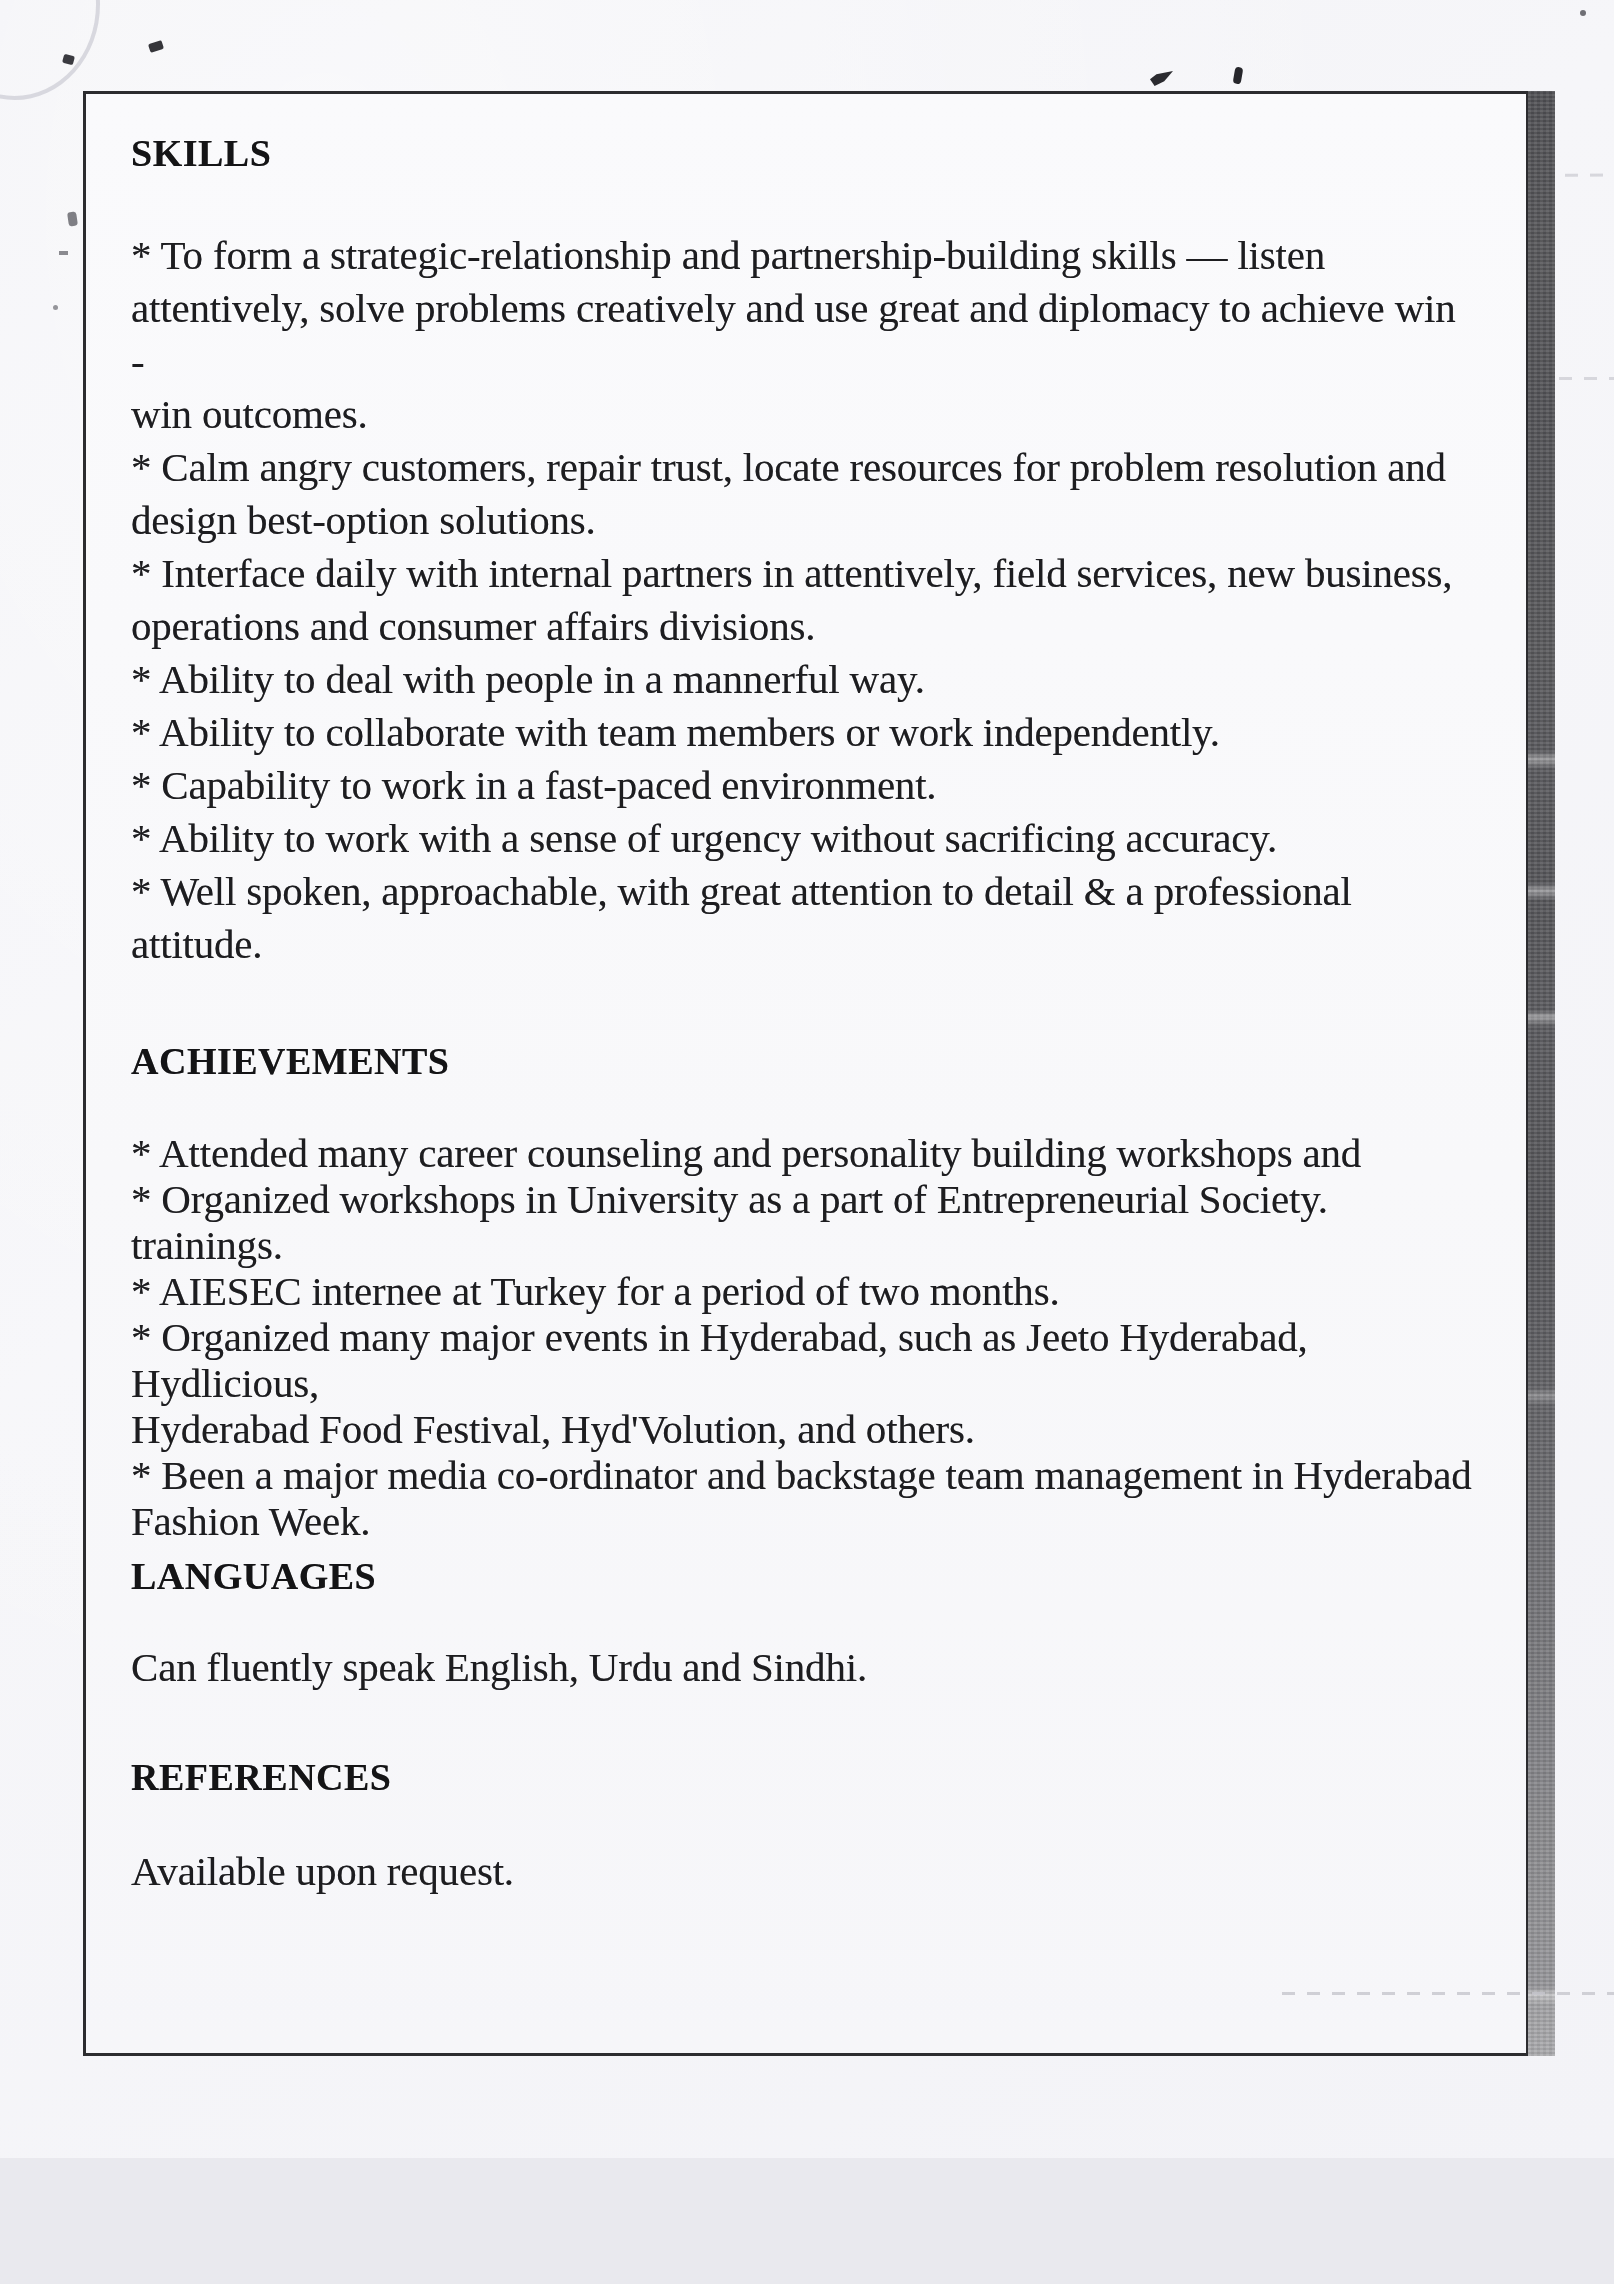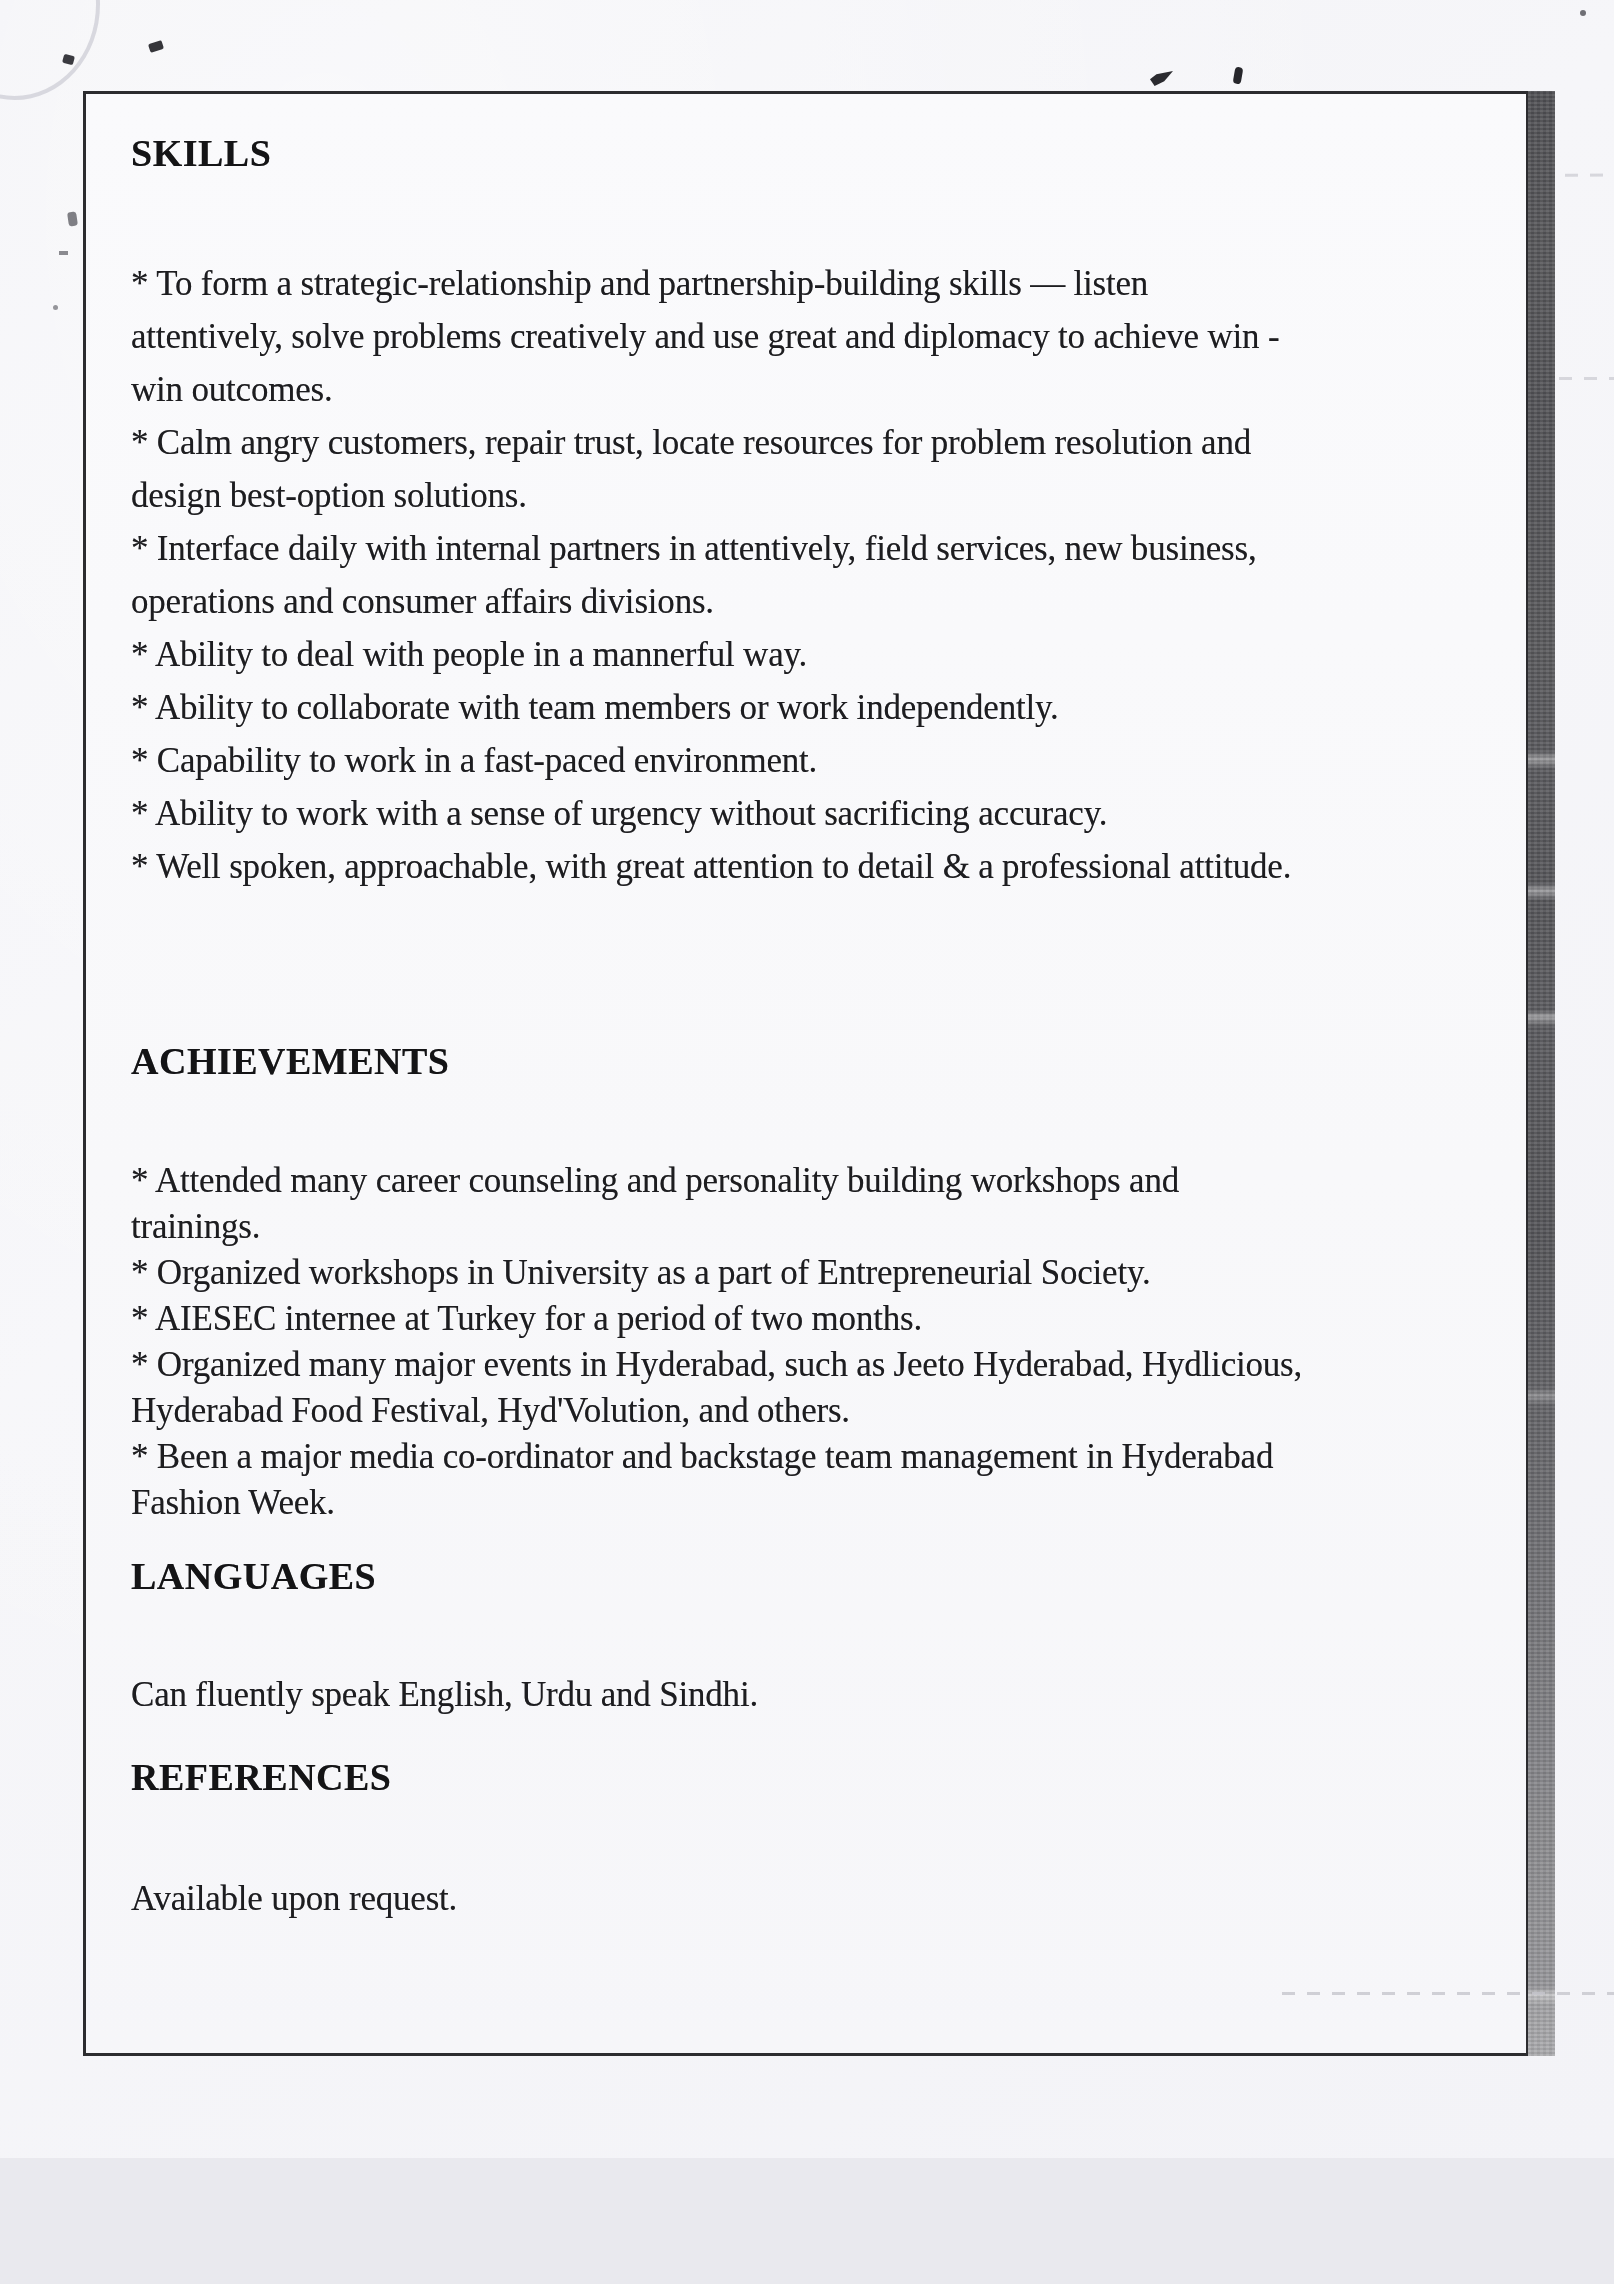--- a/index.html
+++ b/index.html
@@ -20,24 +20,23 @@
     background:linear-gradient(180deg,#fafafc 0%,#f8f8fa 55%,#f6f6f9 100%);
   }
   .sec-heading{
     position:absolute;left:45px;margin:0;
     font-size:38px;line-height:42px;font-weight:700;
     letter-spacing:0.5px;color:#141416;
     text-shadow:0 0 0.6px rgba(20,20,22,.55);
   }
   .lines{
     position:absolute;left:45px;right:50px;
-    font-size:35px;color:#1d1d20;
+    font-size:41px;color:#1d1d20;
     text-shadow:0 0 0.6px rgba(29,29,32,.5);
     letter-spacing:-0.2px;
-    margin-top:28px;
   }
   .lh54{line-height:53px;}
   .lh46{line-height:46px;}
   
   .scan-band{
     position:absolute;left:1528px;top:91px;width:27px;height:1965px;
     background:
       repeating-linear-gradient(0deg, rgba(255,255,255,.07) 0 2px, rgba(0,0,0,.06) 2px 4px),
       repeating-linear-gradient(90deg, rgba(255,255,255,.05) 0 3px, rgba(0,0,0,.04) 3px 6px),
       linear-gradient(180deg,
@@ -131,22 +130,22 @@
         <div>* Ability to deal with people in a mannerful way.</div>
         <div>* Ability to collaborate with team members or work independently.</div>
         <div>* Capability to work in a fast-paced environment.</div>
         <div>* Ability to work with a sense of urgency without sacrificing accuracy.</div>
         <div>* Well spoken, approachable, with great attention to detail &amp; a professional attitude.</div>
       </div>
 
     <h2 class="sec-heading" style="top:946px">ACHIEVEMENTS</h2>
     <div class="lines lh46" style="top:1036px">
         <div>* Attended many career counseling and personality building workshops and</div>
+        <div>* Organized workshops in University as a part of Entrepreneurial Society.</div>
         <div>trainings.</div>
-        <div>* Organized workshops in University as a part of Entrepreneurial Society.</div>
         <div>* AIESEC internee at Turkey for a period of two months.</div>
         <div>* Organized many major events in Hyderabad, such as Jeeto Hyderabad, Hydlicious,</div>
         <div>Hyderabad Food Festival, Hyd'Volution, and others.</div>
         <div>* Been a major media co-ordinator and backstage team management in Hyderabad</div>
         <div>Fashion Week.</div>
       </div>
 
     <h2 class="sec-heading" style="top:1461px">LANGUAGES</h2>
     <div class="lines lh46" style="top:1550px">
         <div>Can fluently speak English, Urdu and Sindhi.</div>

